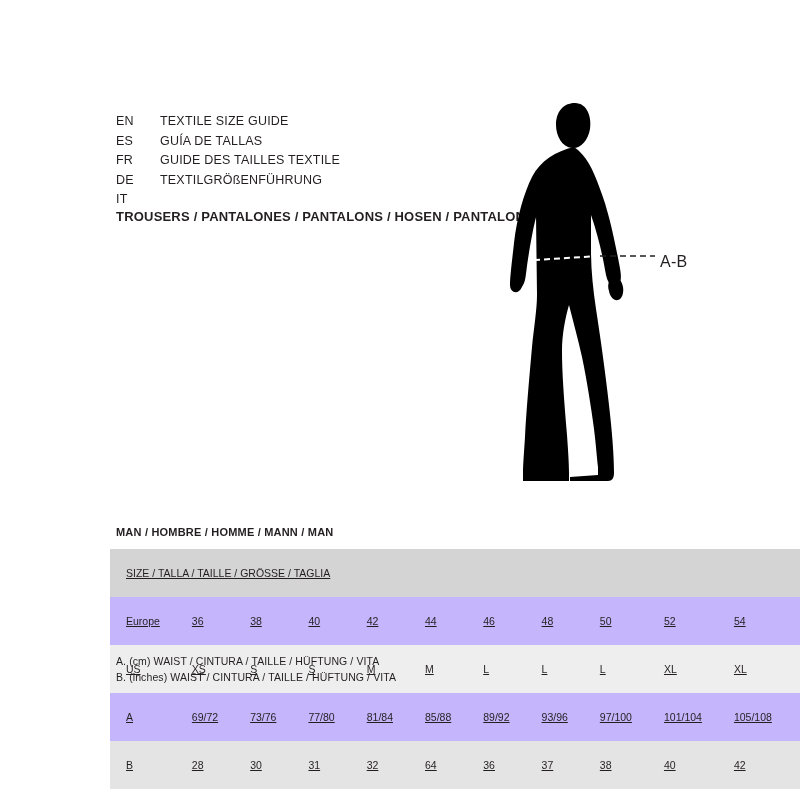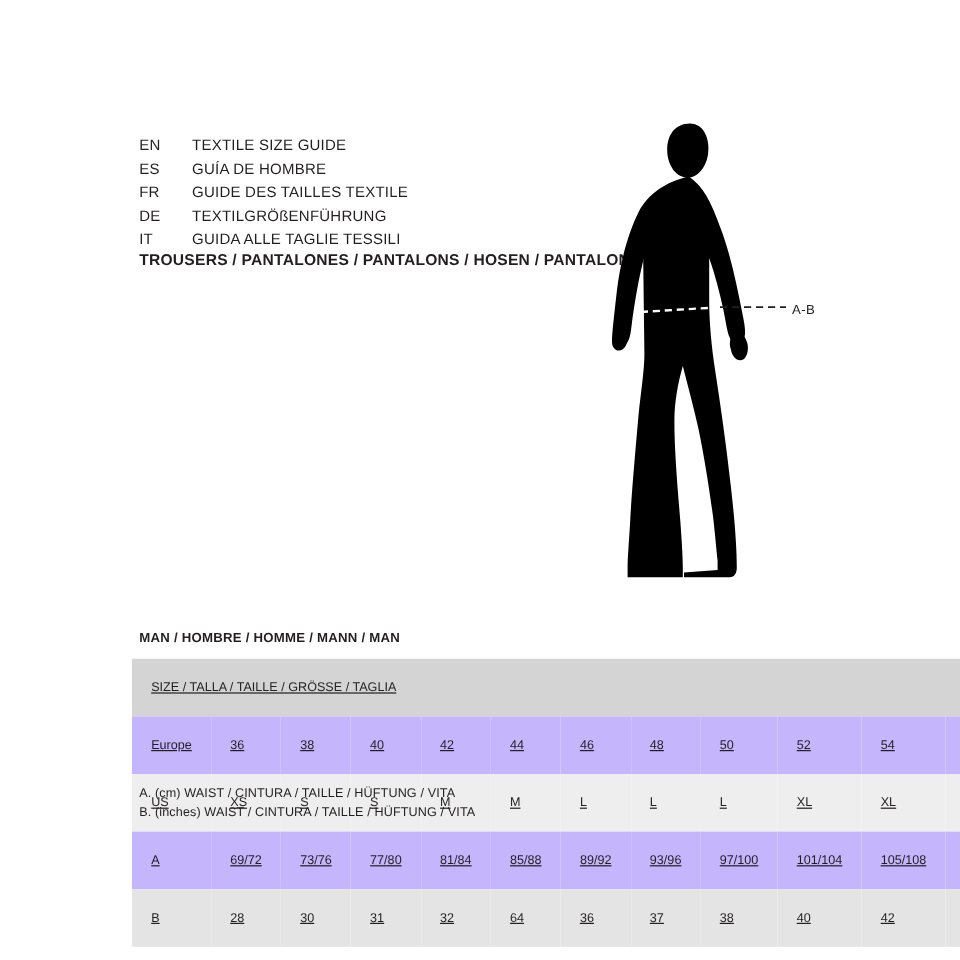--- a/index.html
+++ b/index.html
@@ -60,21 +60,21 @@
     position: absolute;
     left: 490px;
     top: 95px;
     width: 230px;
     height: 400px;
   }
   .ab-label {
     position: absolute;
     left: 660px;
     top: 253px;
-    font-size: 11px;
+    font-size: 16px;
     color: #231f20;
     letter-spacing: 0.3px;
   }
 
   
   .man-label {
     position: absolute;
     left: 116px;
     top: 526px;
     font-size: 11px;
@@ -134,33 +134,32 @@
 
 <div class="page">
 
   <div class="lang-block">
     <div class="lang-row">
       <span class="lang-code">EN</span>
       <span class="lang-text">TEXTILE SIZE GUIDE</span>
     </div>
     <div class="lang-row">
       <span class="lang-code">ES</span>
-      <span class="lang-text">GUÍA DE HOMBRE</span>
+      <span class="lang-text">GUÍA DE TALLAS</span>
     </div>
     <div class="lang-row">
       <span class="lang-code">FR</span>
       <span class="lang-text">GUIDE DES TAILLES TEXTILE</span>
     </div>
     <div class="lang-row">
       <span class="lang-code">DE</span>
       <span class="lang-text">TEXTILGRÖßENFÜHRUNG</span>
     </div>
     <div class="lang-row">
       <span class="lang-code">IT</span>
-      <span class="lang-text">GUIDA ALLE TAGLIE TESSILI</span>
     </div>
   </div>
 
   <div class="garment-line">TROUSERS / PANTALONES / PANTALONS / HOSEN / PANTALONI</div>
 
   <div class="figure-wrap">
     <svg width="230" height="400" viewBox="0 0 230 400">
 
       <path fill="#000000" d="M85,8 C73,8 66,17 66,30 C66,41 72,52 82,53 C90,54 98,46 100,34 C102,22 97,8 85,8 Z"></path>
 

